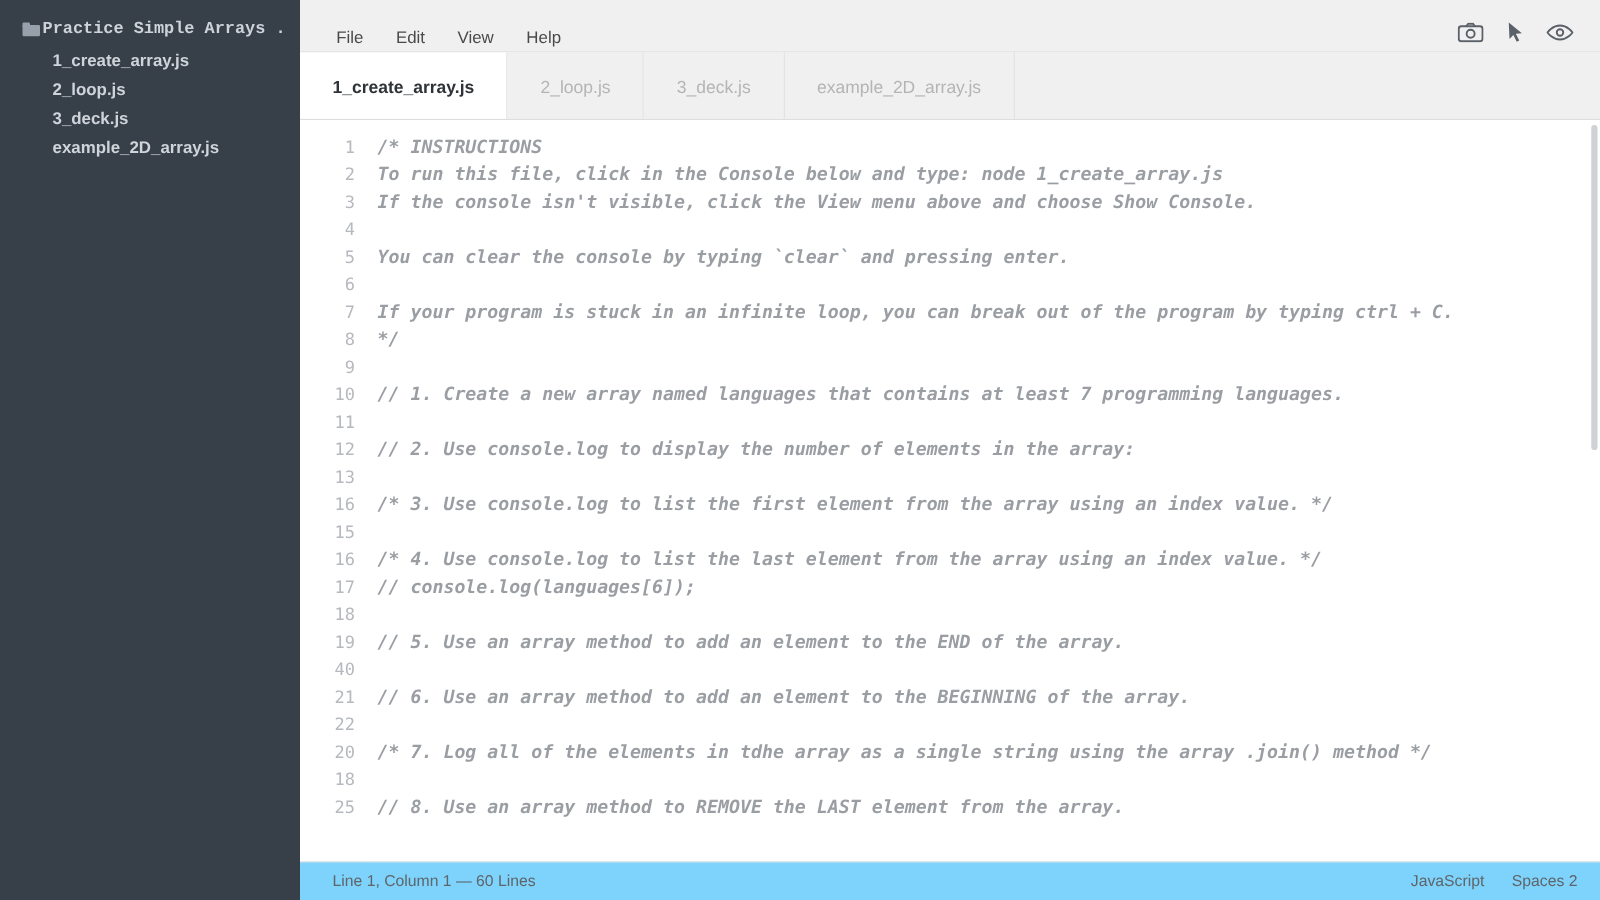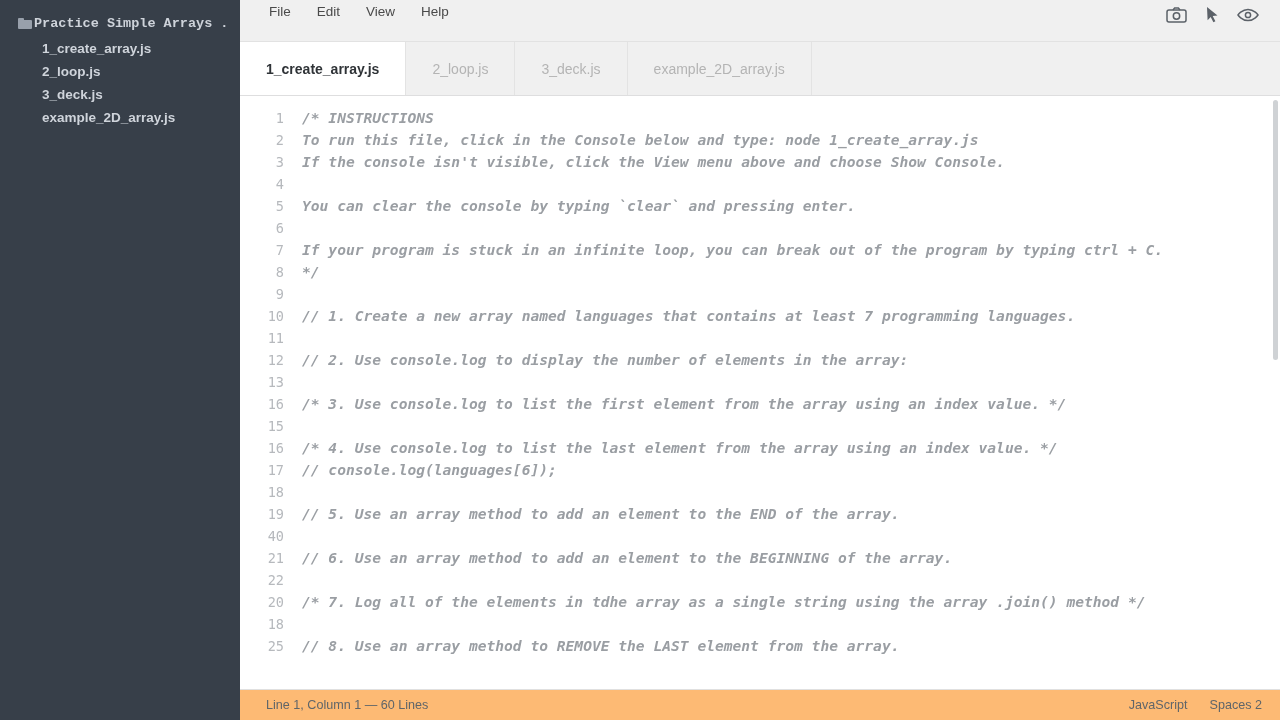--- a/index.html
+++ b/index.html
@@ -78,21 +78,21 @@
     min-width: 0;
   }
 
   
   #menubar {
     height: 42px;
     flex: 0 0 42px;
     background: #f0f0f0;
     border-bottom: 1px solid #e2e2e2;
     display: flex;
-    align-items: flex-start;
+    align-items: flex-end;
     padding: 0 14px 0 16px;
   }
   .menu-item {
     font-size: 13.5px;
     color: #4a4a4a;
     padding: 4px 13px;
     border-radius: 3px;
     cursor: default;
   }
   .menu-spacer { flex: 1 1 auto; }
@@ -183,21 +183,21 @@
     width: 5px;
     height: 260px;
     background: #cfd2d5;
     border-radius: 3px;
   }
 
   
   #statusbar {
     height: 31px;
     flex: 0 0 31px;
-    background: #fdba74;
+    background: #7dd3fc;
     border-top: 1px solid #e0e0e0;
     display: flex;
     align-items: center;
     padding: 0 18px 0 26px;
     font-size: 12.6px;
     color: #5f6569;
   }
   .status-spacer { flex: 1 1 auto; }
   .status-right { display: flex; gap: 22px; align-items: flex-end; }
 </style>

